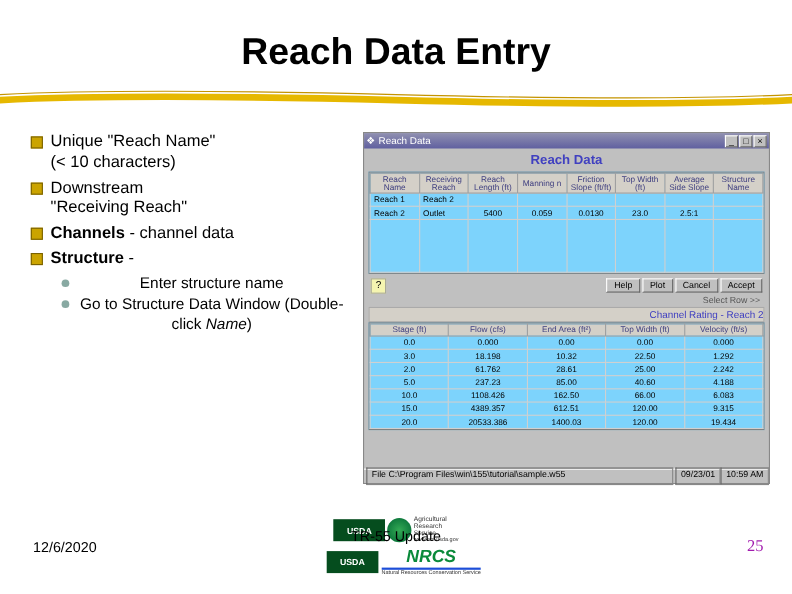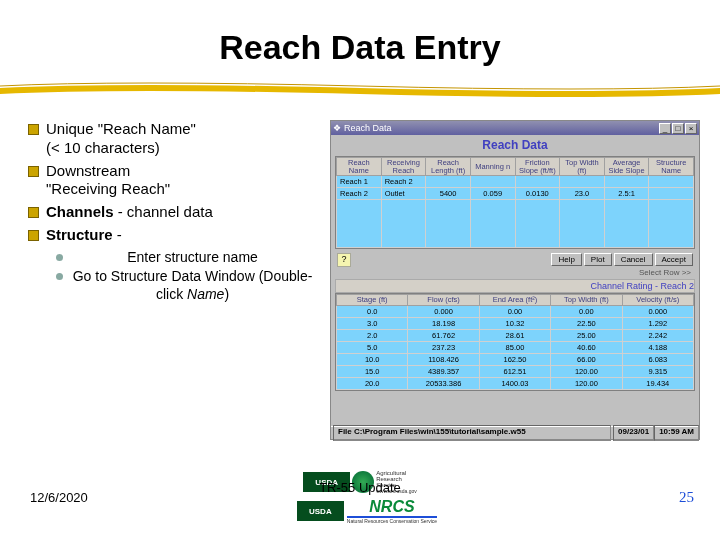--- a/index.html
+++ b/index.html
@@ -177,21 +177,20 @@
     display: flex;
     font-size: 8px;
     align-items: center;
   }
   .status .cell {
     border: 1px solid #888;
     border-top-color: #666; border-left-color: #666;
     padding: 0 4px;
     height: 16px;
     line-height: 11px;
-    font-weight: bold;
   }
   .status .path { flex: 1; margin: 0 2px; overflow: hidden; }
 
   .footer {
     position: absolute;
     bottom: 18px;
     left: 0; right: 0;
     height: 50px;
     display: flex;
     align-items: center;
@@ -206,21 +205,21 @@
     position: absolute;
     left: 250px;
     width: 220px;
     text-align: center;
     font-size: 13px;
   }
   .footer-num {
     position: absolute;
     right: 26px;
     font-size: 15px;
-    color: #1d4ed8;
+    color: #a21caf;
     font-family: "Comic Sans MS", cursive;
   }
   .logo {
     display: inline-flex;
     align-items: center;
     gap: 2px;
     padding: 2px 4px;
     font-size: 8px;
     margin: 0 4px;
     vertical-align: middle;

